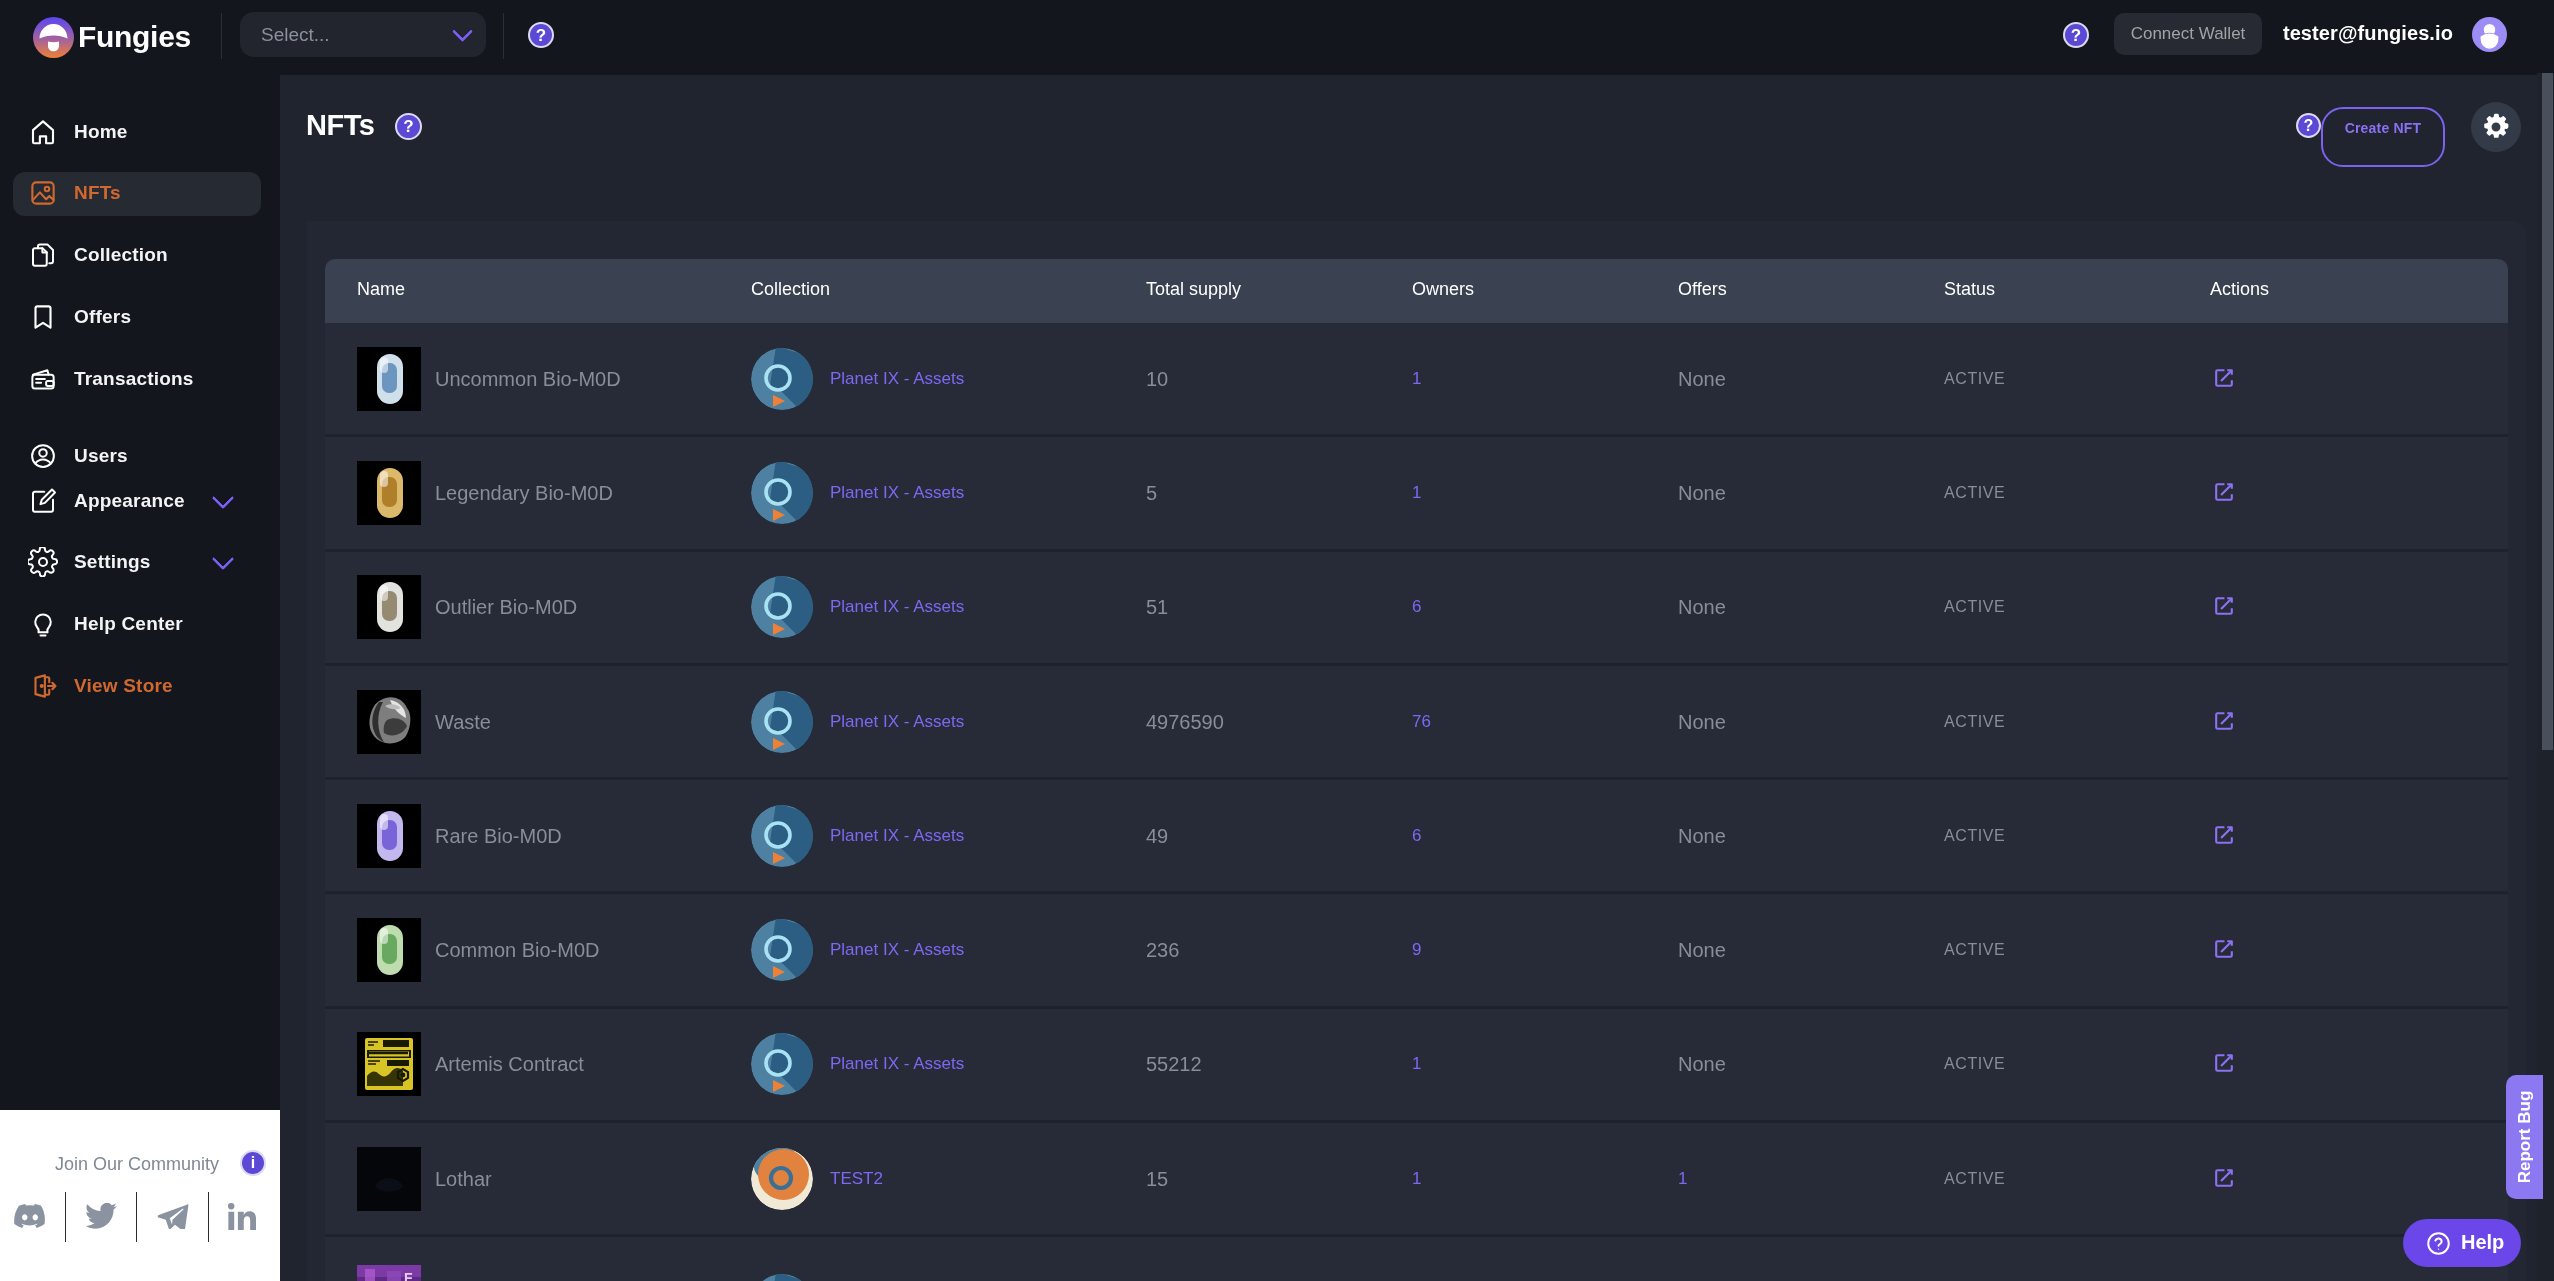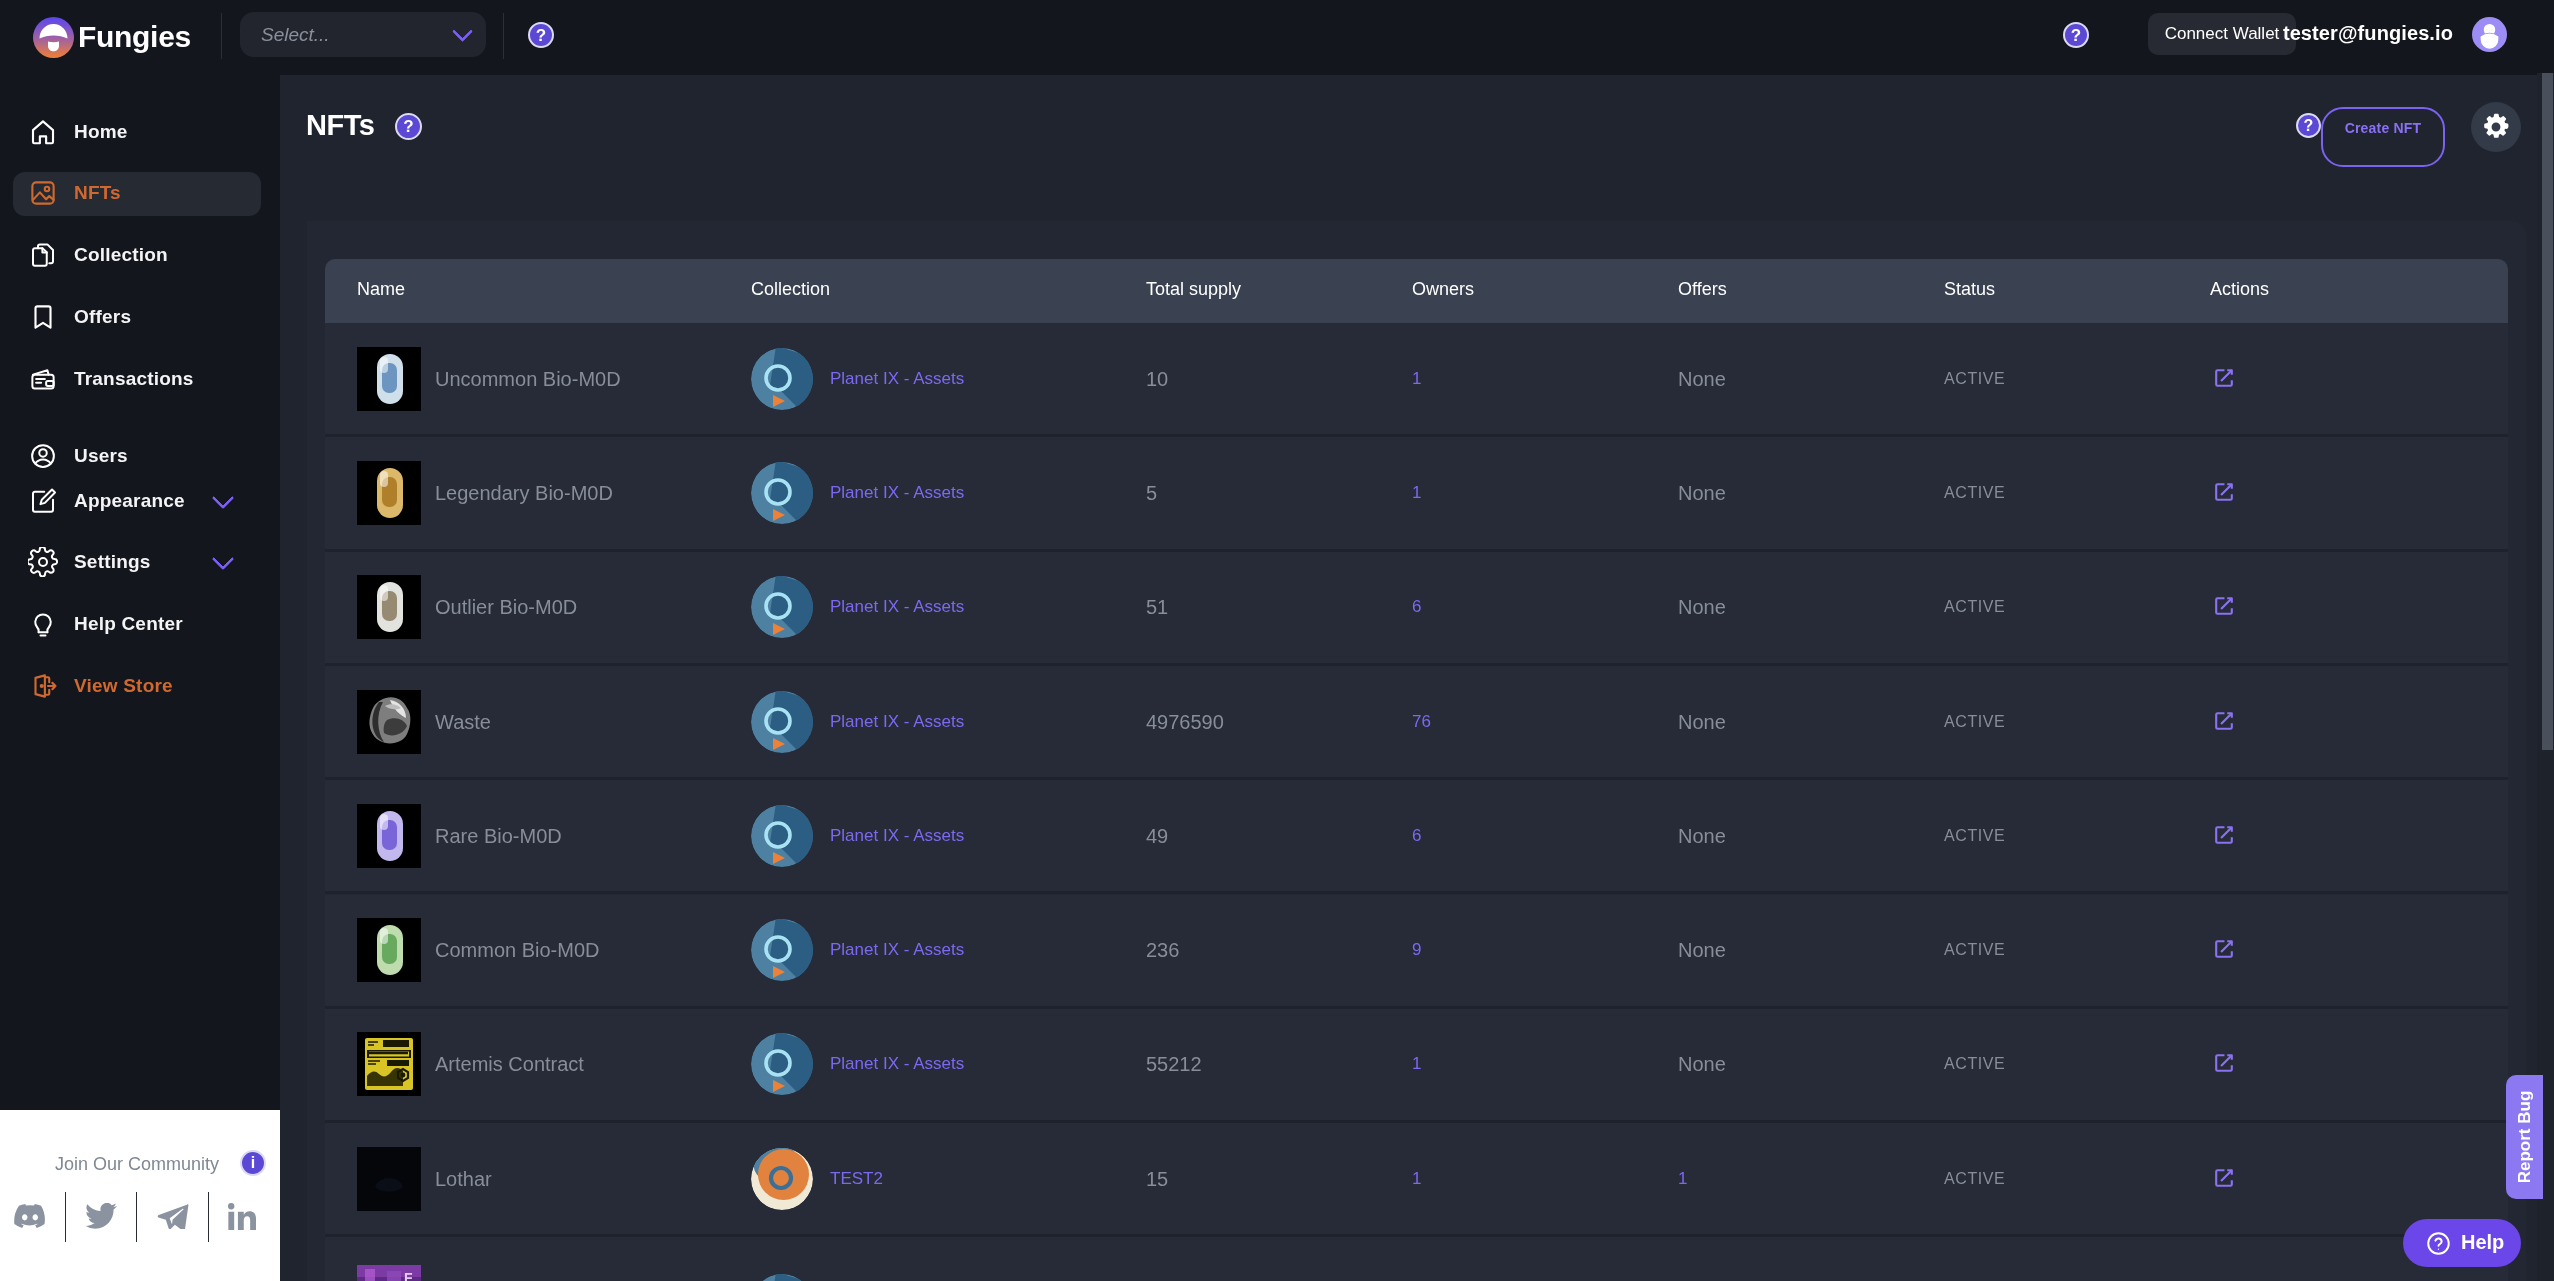--- a/index.html
+++ b/index.html
@@ -4,23 +4,23 @@
 <style>
   * { margin:0; padding:0; box-sizing:border-box; }
   html,body { width:2554px; height:1281px; overflow:hidden; background:#20242e;
     font-family:"Liberation Sans", sans-serif; }
   .abs { position:absolute; }
   
   #topbar { position:absolute; left:0; top:0; width:2554px; height:75px; background:#14161d; z-index:30; }
   .vsep { position:absolute; top:13px; width:1px; height:46px; background:#2c2f39; }
   #logotxt { position:absolute; left:78px; top:18px; font-size:30px; font-weight:bold; color:#fff; letter-spacing:-0.3px; line-height:38px;}
   #selectbox { position:absolute; left:240px; top:12px; width:246px; height:45px; background:#22252e; border-radius:14px; }
-  #selectbox .ph { position:absolute; left:21px; top:12px; font-size:19px; color:#8a909b;font-style:italic; }
+  #selectbox .ph { position:absolute; left:21px; top:12px; font-size:19px; color:#8a909b; }
   .chev { display:inline-block; width:18px; height:18px; border-right:3px solid #7a5ef5; border-bottom:3px solid #7a5ef5; transform:rotate(45deg); border-radius:2px;}
-  #connectw { position:absolute; left:2114px; top:13px; width:148px; height:42px; background:#272a33; border-radius:10px; color:#ffffff; font-size:17px; text-align:center; line-height:42px;margin-left:34px; }
+  #connectw { position:absolute; left:2114px; top:13px; width:148px; height:42px; background:#272a33; border-radius:10px; color:#a3a3a3; font-size:17px; text-align:center; line-height:42px; }
   #email { position:absolute; right:101px; top:22px; font-size:20px; font-weight:bold; color:#fff; letter-spacing:0.1px;}
   
   .qbadge { position:absolute; border-radius:50%; background:#5b49d6; border:2px solid #dcd9f2; color:#fff; font-weight:bold; text-align:center; }
   
   #sidebar { position:absolute; left:0; top:73px; width:280px; height:1208px; background:#14161d; z-index:20; }
   .mitem { position:absolute; left:0; width:280px; height:44px; color:#f4f4f6; }
   .mitem .ic { position:absolute; left:28px; top:50%; transform:translateY(-50%); width:30px; height:30px; }
   .mitem .lb { position:absolute; left:74px; top:50%; transform:translateY(-50%); font-size:19px; font-weight:bold; letter-spacing:0.2px; }
   .mitem .chv { position:absolute; left:215px; top:50%; width:16px; height:16px; margin-top:-11px; border-right:3.2px solid #7a5ef5; border-bottom:3.2px solid #7a5ef5; transform:rotate(45deg); border-radius:2px;}
   #nftactive { position:absolute; left:13px; top:99px; width:248px; height:44px; background:#262a33; border-radius:12px; }

